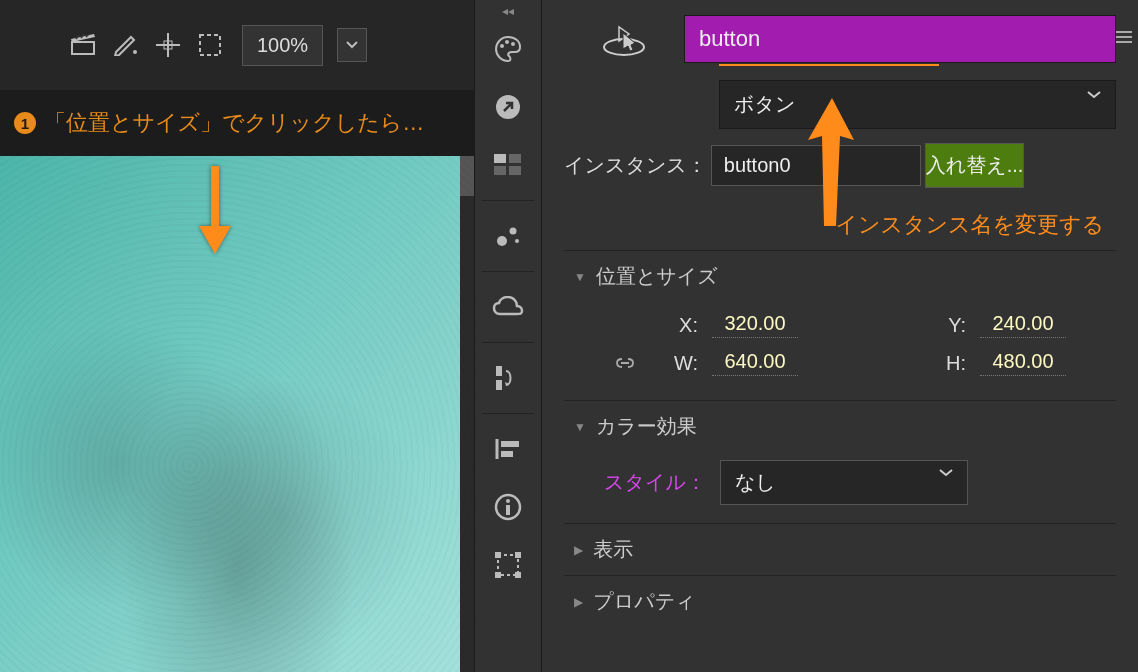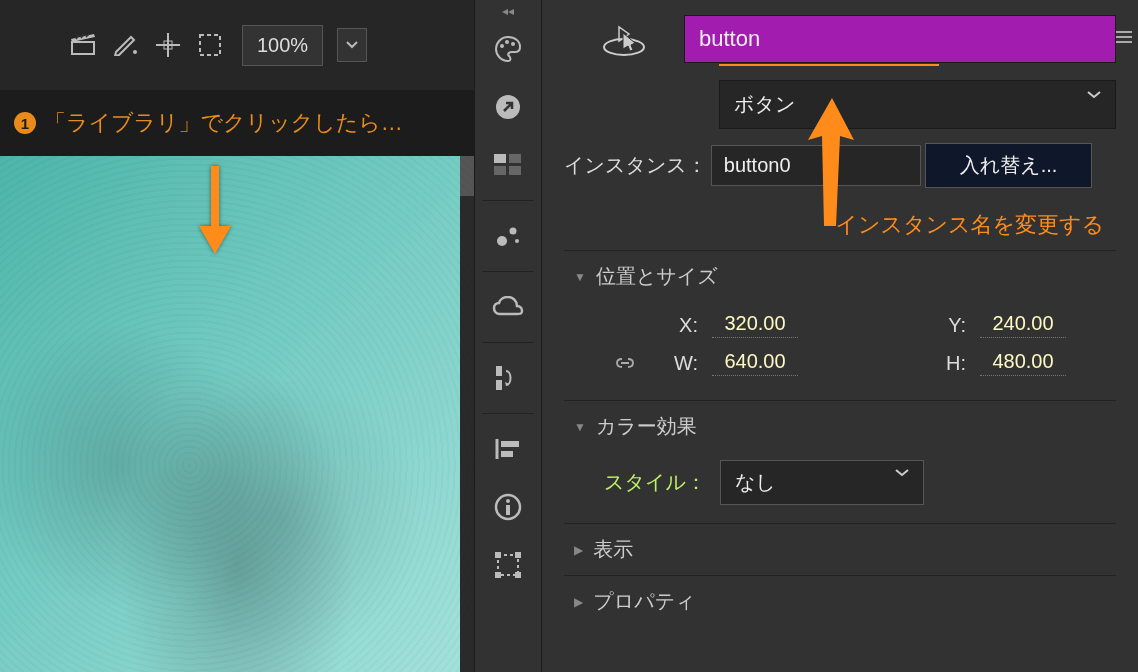--- a/index.html
+++ b/index.html
@@ -60,37 +60,37 @@
   .button-type-icon { width:60px; height:50px; display:flex;align-items:center;justify-content:center; margin-left:30px; margin-right:30px;}
   
   .name-input { flex:1; background:#a21caf; border:1px solid #1a1a1a; color:#eee; font-size:22px; padding:10px 14px; }
   .name-underline { border-bottom:2px solid #ff8c1a; margin-top:-14px; margin-left:155px; width:220px; }
   
   .type-select { flex:1; background:#262626; border:1px solid #1a1a1a; color:#eee; font-size:20px; padding:10px 14px; display:flex; justify-content:space-between; align-items:flex-start; margin-left:155px;}
   
   .instance-row { display:flex; align-items:center; gap:4px; margin-top:6px;}
   .instance-row .lbl { font-size:20px; color:#ddd; }
   .instance-input { width:210px; background:#262626; border:1px solid #555; color:#eee; font-size:20px; padding:8px 12px; }
-  .swap-btn { background:#0f172a; border:1px solid #555; color:#eee; font-size:20px; padding:8px 34px; cursor:pointer; }
+  .swap-btn { background:#4d7c0f; border:1px solid #555; color:#eee; font-size:20px; padding:8px 0; cursor:pointer; }
   
   .annotation-text { color:#ff8c1a; font-size:22px; text-align:right; padding-right:12px; margin-top:22px; margin-bottom:10px;}
   
   .section-hdr { display:flex; align-items:center; gap:10px; padding:12px 0 12px 10px; font-size:20px; color:#ccc; border-top:1px solid #222; cursor:pointer;}
   .tri { font-size:12px; color:#888;}
   
   .pos-grid { padding: 4px 0 18px 0;}
   .pos-row { display:flex; align-items:center; gap:14px; padding:6px 0 6px 50px;}
   .pos-row .k { width:30px; text-align:right; font-size:20px; color:#ddd;}
   .pos-row .v { font-size:20px; color:#fef9c3; border-bottom:1px dotted #777; padding-bottom:2px; min-width:86px;text-align:center;}
   .pos-row .spacer { width:110px; }
   .link-icon { width:30px; margin-right:10px; color:#aaa;}
   
   .style-row { display:flex; align-items:center; gap:14px; padding:8px 0 18px 40px;}
-  .style-row .lbl { font-size:20px; color:#bef264;}
-  .style-select { background:#262626; border:1px solid #555; color:#eee; font-size:20px; padding:8px 14px; width:204px; display:flex; justify-content:space-between;}
+  .style-row .lbl { font-size:20px; color:#d946ef;}
+  .style-select { background:#262626; border:1px solid #555; color:#eee; font-size:20px; padding:8px 14px; width:248px; display:flex; justify-content:space-between;}
   
   
   .arrow-up { position:absolute; top:96px; left:260px; z-index:20;}
   
   svg { display:block; }
 </style>
 </head>
 <body>
 
 <div class="app">
@@ -127,21 +127,21 @@
       </div>
       <div class="zoom-dd">
         <svg width="12" height="8" viewBox="0 0 12 8">
             <path d="M1 1 L6 6 L11 1" fill="none" stroke="#bbb" stroke-width="2"></path>
           </svg>
       </div>
     </div>
 
     <div class="annotation-band">
       <span class="circle-num">1</span>
-      <span>「ライブラリ」でクリックしたら…</span>
+      <span>「位置とサイズ」でクリックしたら…</span>
     </div>
 
     <div class="canvas-area">
       <div class="scrollbar-v">
           <div class="thumb"></div>
         </div>
       <div class="arrow-down">
         <svg width="40" height="90" viewBox="0 0 40 90">
           <path d="M16 0 L24 0 L24 60 L36 60 L20 88 L4 60 L16 60 Z" fill="#ff8c1a"></path>
         </svg>

